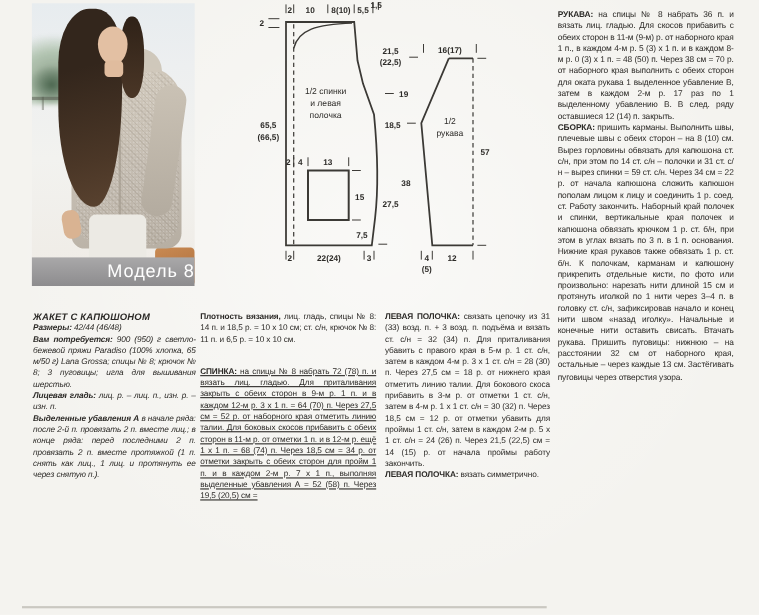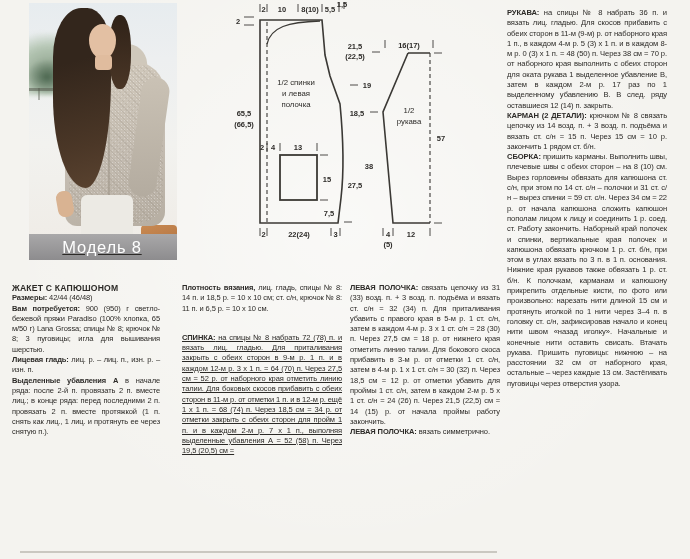--- a/index.html
+++ b/index.html
@@ -53,42 +53,42 @@
     border-radius:50% 42% 45% 58% / 28% 24% 62% 52%;
     background:linear-gradient(165deg,#33261c 30%,#4b3727 75%,#5a4330 100%);}
   .hair2{left:80px;top:12px;width:22px;height:74px;border-radius:45%;
     background:linear-gradient(180deg,#2f2218,#4a3626);}
   .face{left:60px;top:21px;width:27px;height:35px;
     border-radius:50% 50% 48% 52% / 46% 46% 54% 54%;background:#e3c0a3;}
   .neck{left:66px;top:52px;width:17px;height:15px;background:#e0bc9e;border-radius:4px;}
   .caption-bar{
     left:-2px;right:0;bottom:0;height:26px;
     background:linear-gradient(180deg,#a9a8a9,#8d8c8e);
-    display:flex;align-items:center;justify-content:center;text-decoration:underline;
+    display:flex;align-items:center;justify-content:flex-end;
   }
   .caption-bar span{
     position:static;color:#fefefe;font-size:16.5px;letter-spacing:.8px;font-weight:400;
   }
 
   
   .diagram{position:absolute;left:228px;top:0;}
   .diagram text{font-family:"Liberation Sans",sans-serif;fill:#2d2b28;}
   .num{font-size:7.5px;font-weight:700;}
   .plabel{font-size:7.8px;font-weight:400;}
   .mid{text-anchor:middle;}
 
   
   .col{
     position:absolute;top:283px;
     font-size:7.5px;line-height:10.3px;letter-spacing:-0.1px;
     text-align:justify;
   }
   .col p{margin:0;}
   .col b{font-weight:700;}
-  .c1{left:12px;width:148px;}
+  .c1{left:30px;width:148px;font-style:italic;}
   .c2{left:182px;width:160px;}
   .c3{left:350px;width:150px;}
   .c4{left:507px;top:8px;width:160px;font-size:7.6px;}
   .jacket-title{font-size:8.6px;font-weight:700;letter-spacing:.2px;margin:0 0 13px 0;}
   .gap-before{margin-top:19px !important;text-decoration:underline;}
   .rule{position:absolute;left:20px;top:551px;width:477px;height:2px;background:#cac8c1;}
 </style>
 </head>
 <body>
 
@@ -221,18 +221,17 @@
     <p class="gap-before"><b>СПИНКА:</b><span> на спицы № 8 набрать 72 (78) п. и вязать лиц. гладью. Для приталивания закрыть с обеих сторон в 9-м р. 1 п. и в каждом 12-м р. 3 х 1 п. = 64 (70) п. Через 27,5 см = 52 р. от наборного края отметить линию талии. Для боковых скосов прибавить с обеих сторон в 11-м р. от отметки 1 п. и в 12-м р. ещё 1 х 1 п. = 68 (74) п. Через 18,5 см = 34 р. от отметки закрыть с обеих сторон для пройм 1 п. и в каждом 2-м р. 7 х 1 п., выполняя выделенные убавления А = 52 (58) п. Через 19,5 (20,5) см =</span></p>
   </div>
 
   <div class="col c3">
     <p><b>ЛЕВАЯ ПОЛОЧКА:</b><span> связать цепочку из 31 (33) возд. п. + 3 возд. п. подъёма и вязать ст. с/н = 32 (34) п. Для приталивания убавить с правого края в 5-м р. 1 ст. с/н, затем в каждом 4-м р. 3 х 1 ст. с/н = 28 (30) п. Через 27,5 см = 18 р. от нижнего края отметить линию талии. Для бокового скоса прибавить в 3-м р. от отметки 1 ст. с/н, затем в 4-м р. 1 х 1 ст. с/н = 30 (32) п. Через 18,5 см = 12 р. от отметки убавить для проймы 1 ст. с/н, затем в каждом 2-м р. 5 х 1 ст. с/н = 24 (26) п. Через 21,5 (22,5) см = 14 (15) р. от начала проймы работу закончить.</span></p>
     <p><b>ЛЕВАЯ ПОЛОЧКА:</b><span> вязать симметрично.</span></p>
   </div>
 
   <div class="col c4">
     <p><b>РУКАВА:</b><span> на спицы № 8 набрать 36 п. и вязать лиц. гладью. Для скосов прибавить с обеих сторон в 11-м (9-м) р. от наборного края 1 п., в каждом 4-м р. 5 (3) х 1 п. и в каждом 8-м р. 0 (3) х 1 п. = 48 (50) п. Через 38 см = 70 р. от наборного края выполнить с обеих сторон для оката рукава 1 выделенное убавление В, затем в каждом 2-м р. 17 раз по 1 выделенному убавлению В. В след. ряду оставшиеся 12 (14) п. закрыть.</span></p>
-    <p><b>КАРМАН (2 ДЕТАЛИ):</b><span> крючком № 8 связать цепочку из 14 возд. п. + 3 возд. п. подъёма и вязать ст. с/н = 15 п. Через 15 см = 10 р. закончить 1 рядом ст. б/н.</span></p>
     <p><b>СБОРКА:</b><span> пришить карманы. Выполнить швы, плечевые швы с обеих сторон – на 8 (10) см. Вырез горловины обвязать для капюшона ст. с/н, при этом по 14 ст. с/н – полочки и 31 ст. с/н – вырез спинки = 59 ст. с/н. Через 34 см = 22 р. от начала капюшона сложить капюшон пополам лицом к лицу и соединить 1 р. соед. ст. Работу закончить. Наборный край полочек и спинки, вертикальные края полочек и капюшона обвязать крючком 1 р. ст. б/н, при этом в углах вязать по 3 п. в 1 п. основания. Нижние края рукавов также обвязать 1 р. ст. б/н. К полочкам, карманам и капюшону прикрепить отдельные кисти, по фото или произвольно: нарезать нити длиной 15 см и протянуть иголкой по 1 нити через 3–4 п. в головку ст. с/н, зафиксировав начало и конец нити швом «назад иголку». Начальные и конечные нити оставить свисать. Втачать рукава. Пришить пуговицы: нижнюю – на расстоянии 32 см от наборного края, остальные – через каждые 13 см. Застёгивать пуговицы через отверстия узора.</span></p>
   </div>
 
   <div class="rule"></div>
 </div>
 
 </body></html>

